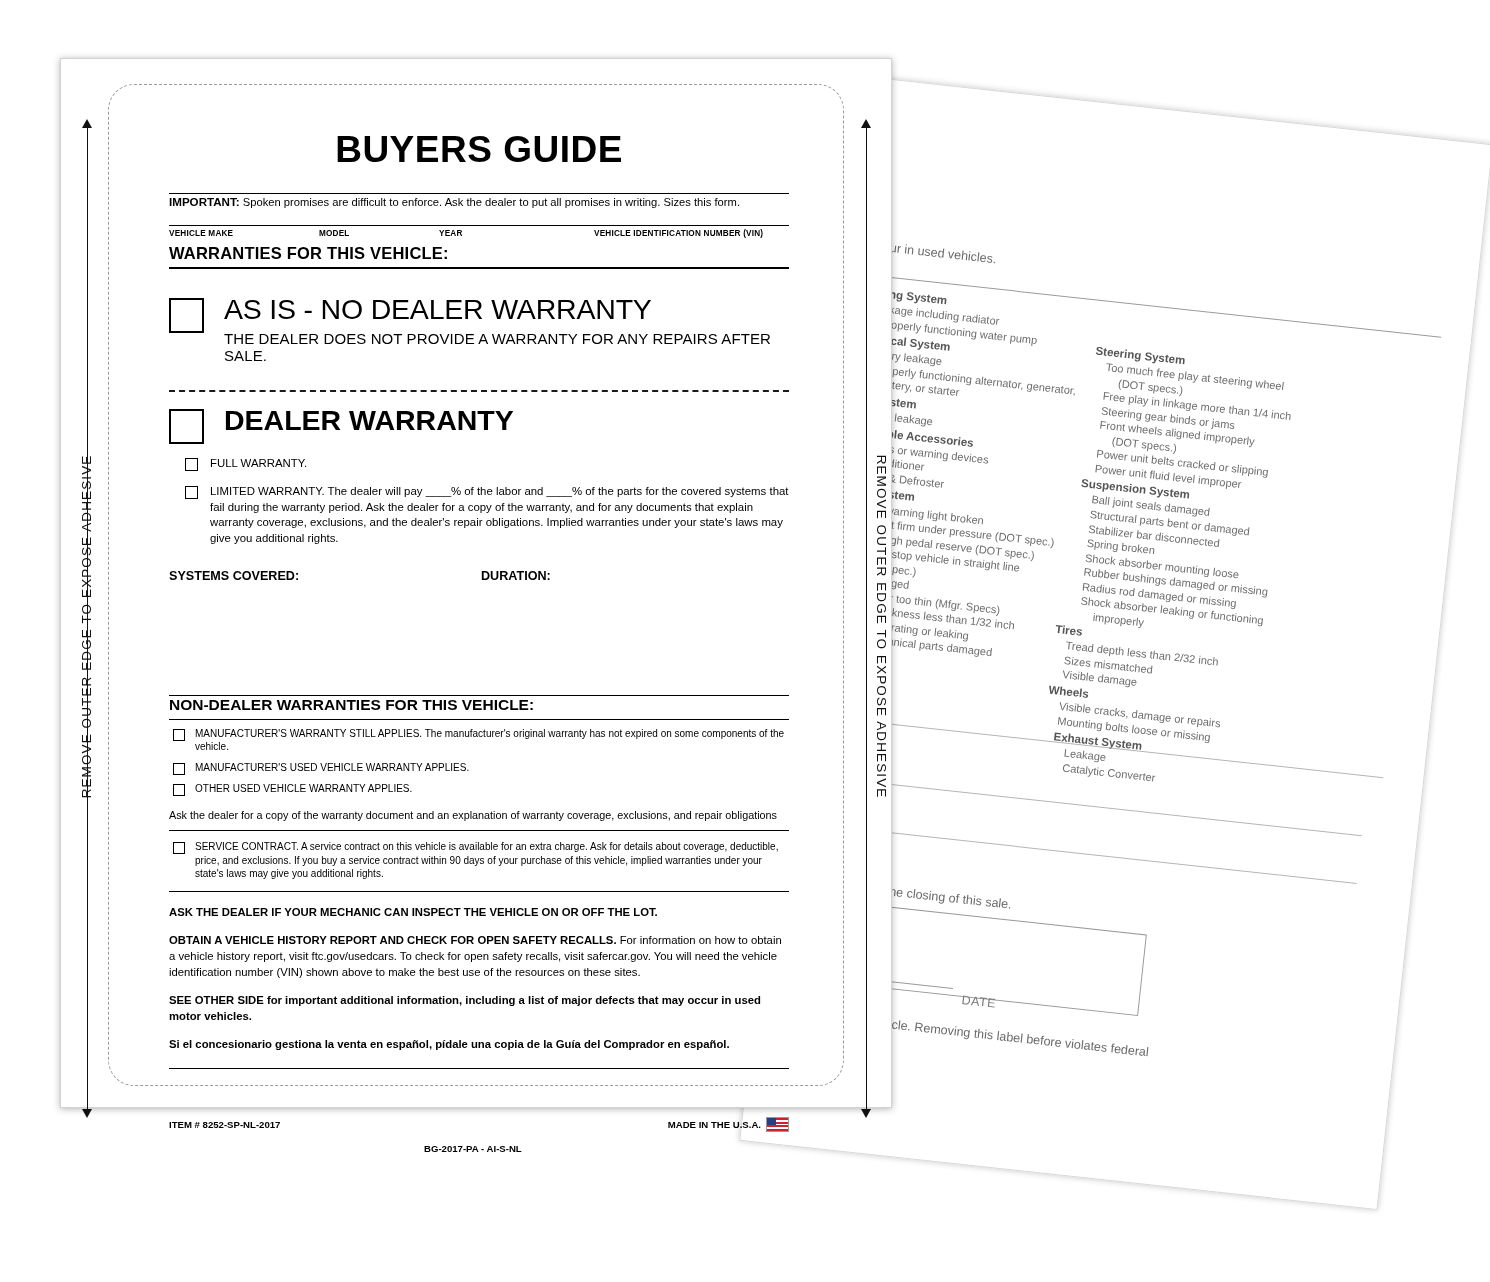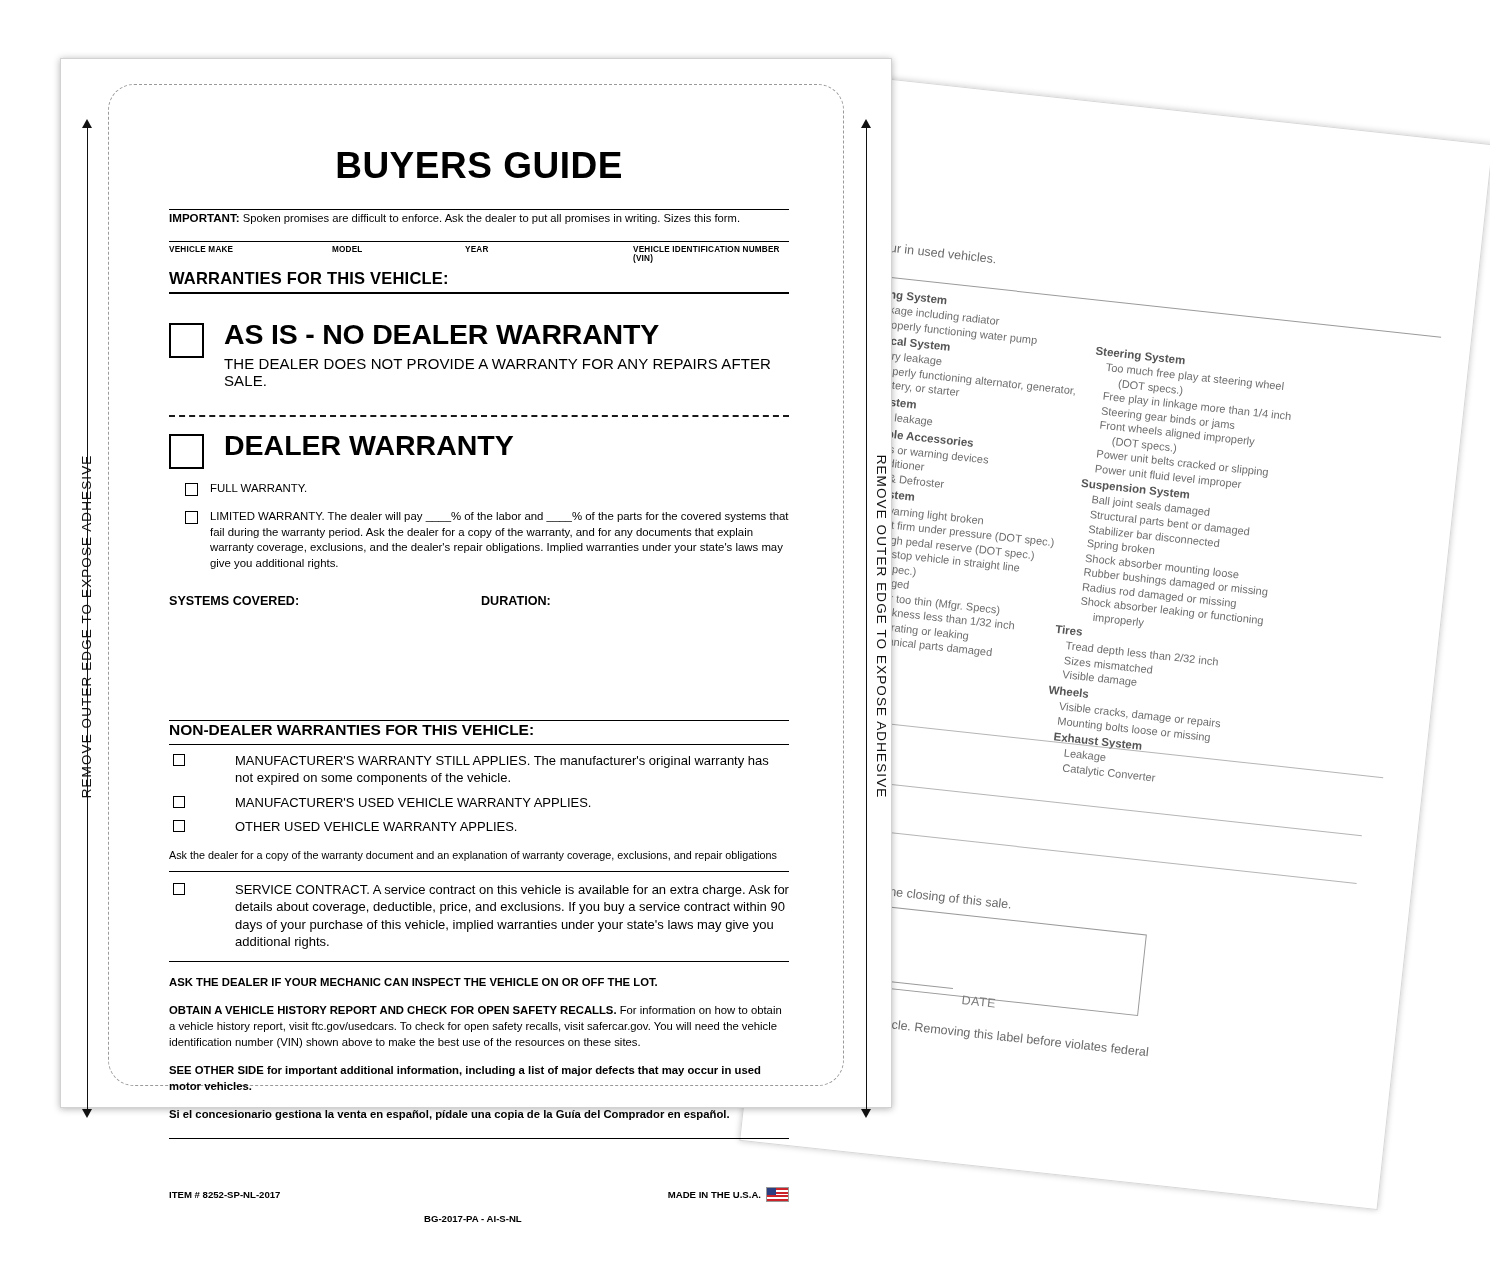--- a/index.html
+++ b/index.html
@@ -197,21 +197,21 @@
   .arrow-head.down { border-top: 9px solid #111; }
   .ah-l-top { left: 21px; top: 60px; }
   .ah-l-bot { left: 21px; top: 1050px; }
   .ah-r-top { left: 800px; top: 60px; }
   .ah-r-bot { left: 800px; top: 1050px; }
 
   
   .content {
     position: absolute;
     left: 108px;
-    top: 86px;
+    top: 70px;
     width: 620px;
   }
   .title {
     text-align: center;
     font-size: 37px;
     font-weight: bold;
     letter-spacing: 0.5px;
     margin: 0 0 22px 0;
   }
   .important-row {
@@ -223,21 +223,20 @@
   .hr-thin { border-top: 1px solid #000; margin: 0; }
   .hr-thick { border-top: 2.5px solid #000; margin: 0; }
   .hr-med { border-top: 1.6px solid #000; margin: 0; }
 
   .vin-row {
     display: flex;
     font-size: 8.2px;
     font-weight: bold;
     letter-spacing: 0.2px;
     padding: 3px 0 2px 0;
-    gap: 13px;
   }
   .vin-row .c1 { width: 150px; }
   .vin-row .c2 { width: 120px; }
   .vin-row .c3 { width: 155px; }
   .vin-row .c4 { flex: 1; text-align: left; }
 
   .warranties-head {
     font-size: 16.5px;
     font-weight: bold;
     padding: 4px 0 4px 0;
@@ -247,21 +246,21 @@
   .asis-block { margin-top: 26px; display: flex; align-items: flex-start; }
   .bigbox {
     width: 31px; height: 31px;
     border: 2.5px solid #000;
     margin-right: 20px;
     flex: 0 0 auto;
     margin-top: 3px;
   }
   .asis-title {
     font-size: 28.5px;
-    font-weight: bold;
+    font-weight: normal;
     line-height: 1;
     letter-spacing: -0.2px;
   }
   .asis-sub {
     font-size: 15px;
     margin-top: 7px;
     letter-spacing: 0.1px;
   }
   .dash-divider {
     border-top: 2.5px dashed #1a1a1a;
@@ -312,21 +311,21 @@
     margin-top: 7px;
     padding-left: 4px;
   }
   .nd-box {
     width: 10px; height: 10px;
     border: 1.3px solid #000;
     margin-right: 10px;
     margin-top: 2px;
     flex: 0 0 auto;
   }
-  .nd-text { font-size: 13px; line-height: 1.35; margin-left: 40px; }
+  .nd-text { font-size: 10px; line-height: 1.35; }
   .ask-copy {
     font-size: 10.8px;
     line-height: 1.35;
     margin-top: 12px;
     margin-bottom: 8px;
   }
   .service-row { margin-top: 9px; margin-bottom: 10px; }
   .para {
     font-size: 11.3px;
     line-height: 1.42;

